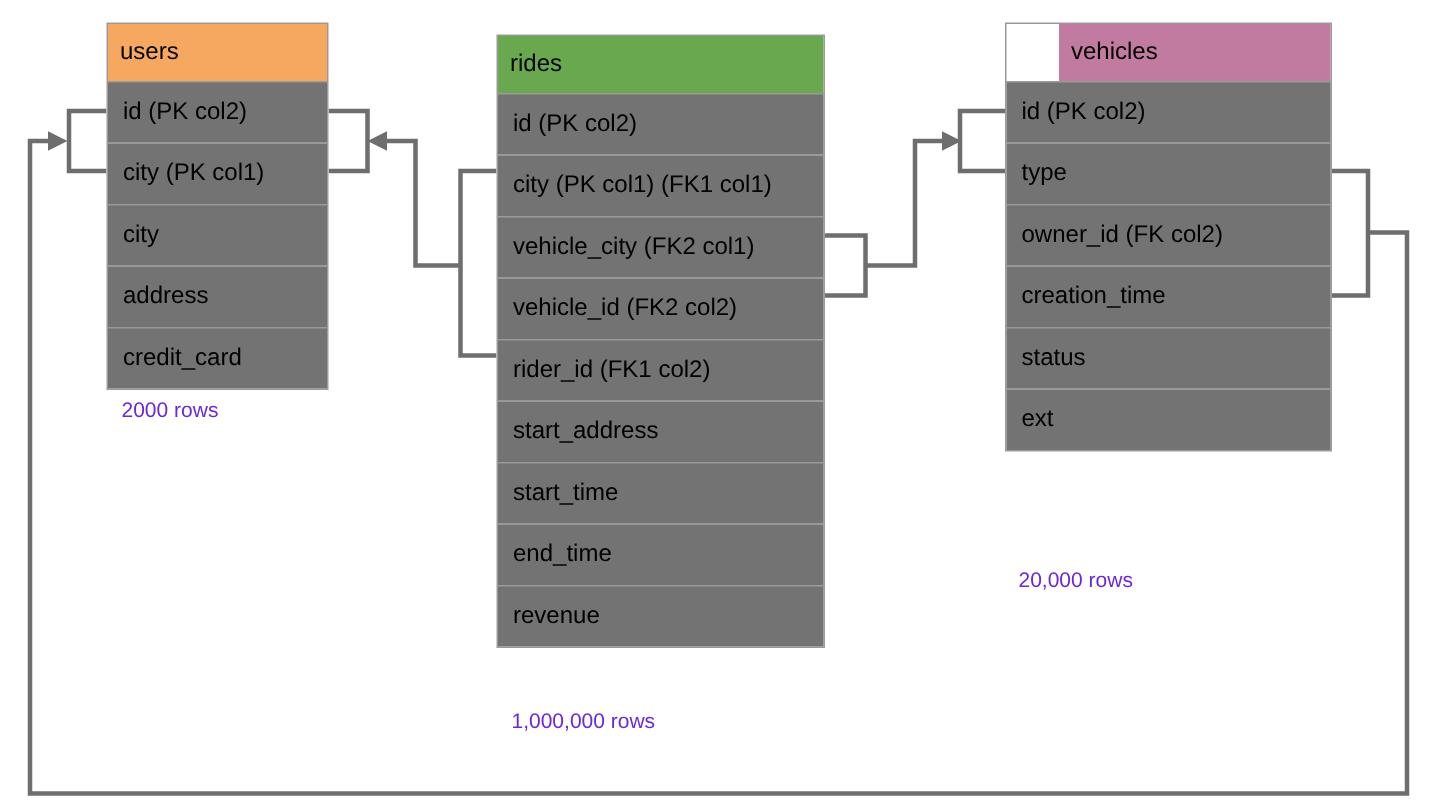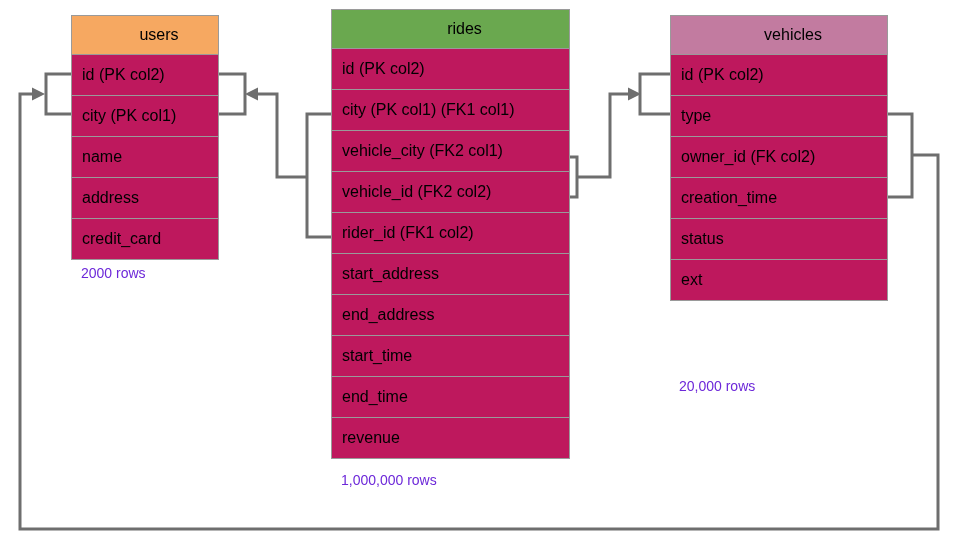--- a/index.html
+++ b/index.html
@@ -15,45 +15,44 @@
   .db-table {
     position: absolute;
     border: 1px solid #9a9a9a;
     background: #ffffff;
     box-sizing: border-box;
     z-index: 2;
   }
   .db-table .hdr {
     height: 38px;
     line-height: 38px;
-    padding-left: 28px;
+    padding-left: 8px;
     font-size: 16px;
     color: #000000;
     box-sizing: border-box;
-    text-align: center;
   }
   .db-table .col-row {
     height: 41px;
     line-height: 40px;
     padding-left: 10px;
     font-size: 16px;
     border-top: 1px solid #9a9a9a;
     box-sizing: border-box;
-    background: #be185d;
+    background: #737373;
     white-space: nowrap;
   }
   .rowcount {
     position: absolute;
     font-size: 14px;
     color: #6d28d9;
     z-index: 2;
     white-space: nowrap;
   }
   #tbl-users    { left: 71px;  top: 15px; width: 148px; }
-  #tbl-rides    { left: 331px; top: 9px; width: 239px; }
+  #tbl-rides    { left: 331px; top: 23px; width: 219px; }
   #tbl-vehicles { left: 670px; top: 15px; width: 218px; }
   #lbl-users    { left: 81px;  top: 265px; }
   #lbl-rides    { left: 341px; top: 472px; }
   #lbl-vehicles { left: 679px; top: 350px; margin-top: 28px; }
   svg.connectors {
     position: absolute;
     left: 0; top: 0;
     width: 960px; height: 540px;
     z-index: 1;
     pointer-events: none;
@@ -70,43 +69,42 @@
 </style>
 </head>
 <body>
 
 <div class="canvas">
 
   <div class="db-table" id="tbl-users">
     <div class="hdr" style="background-color: rgb(246, 168, 97);">users</div>
     <div class="col-row">id (PK col2)</div>
     <div class="col-row">city (PK col1)</div>
-    <div class="col-row">name</div>
+    <div class="col-row">city</div>
     <div class="col-row">address</div>
     <div class="col-row">credit_card</div>
   </div>
   <div class="rowcount" id="lbl-users">2000 rows</div>
 
   <div class="db-table" id="tbl-rides">
     <div class="hdr" style="background-color: rgb(106, 168, 79);">rides</div>
     <div class="col-row">id (PK col2)</div>
     <div class="col-row">city (PK col1) (FK1 col1)</div>
     <div class="col-row">vehicle_city (FK2 col1)</div>
     <div class="col-row">vehicle_id (FK2 col2)</div>
     <div class="col-row">rider_id (FK1 col2)</div>
     <div class="col-row">start_address</div>
-    <div class="col-row">end_address</div>
     <div class="col-row">start_time</div>
     <div class="col-row">end_time</div>
     <div class="col-row">revenue</div>
   </div>
   <div class="rowcount" id="lbl-rides">1,000,000 rows</div>
 
   <div class="db-table" id="tbl-vehicles">
-    <div class="hdr" style="background-color: rgb(194, 123, 160);">vehicles</div>
+    <div class="hdr" style="background-color: rgb(194, 123, 160); margin-left: 35px;">vehicles</div>
     <div class="col-row">id (PK col2)</div>
     <div class="col-row">type</div>
     <div class="col-row">owner_id (FK col2)</div>
     <div class="col-row">creation_time</div>
     <div class="col-row">status</div>
     <div class="col-row">ext</div>
   </div>
   <div class="rowcount" id="lbl-vehicles">20,000 rows</div>
 
   <svg class="connectors" viewBox="0 0 960 540">

